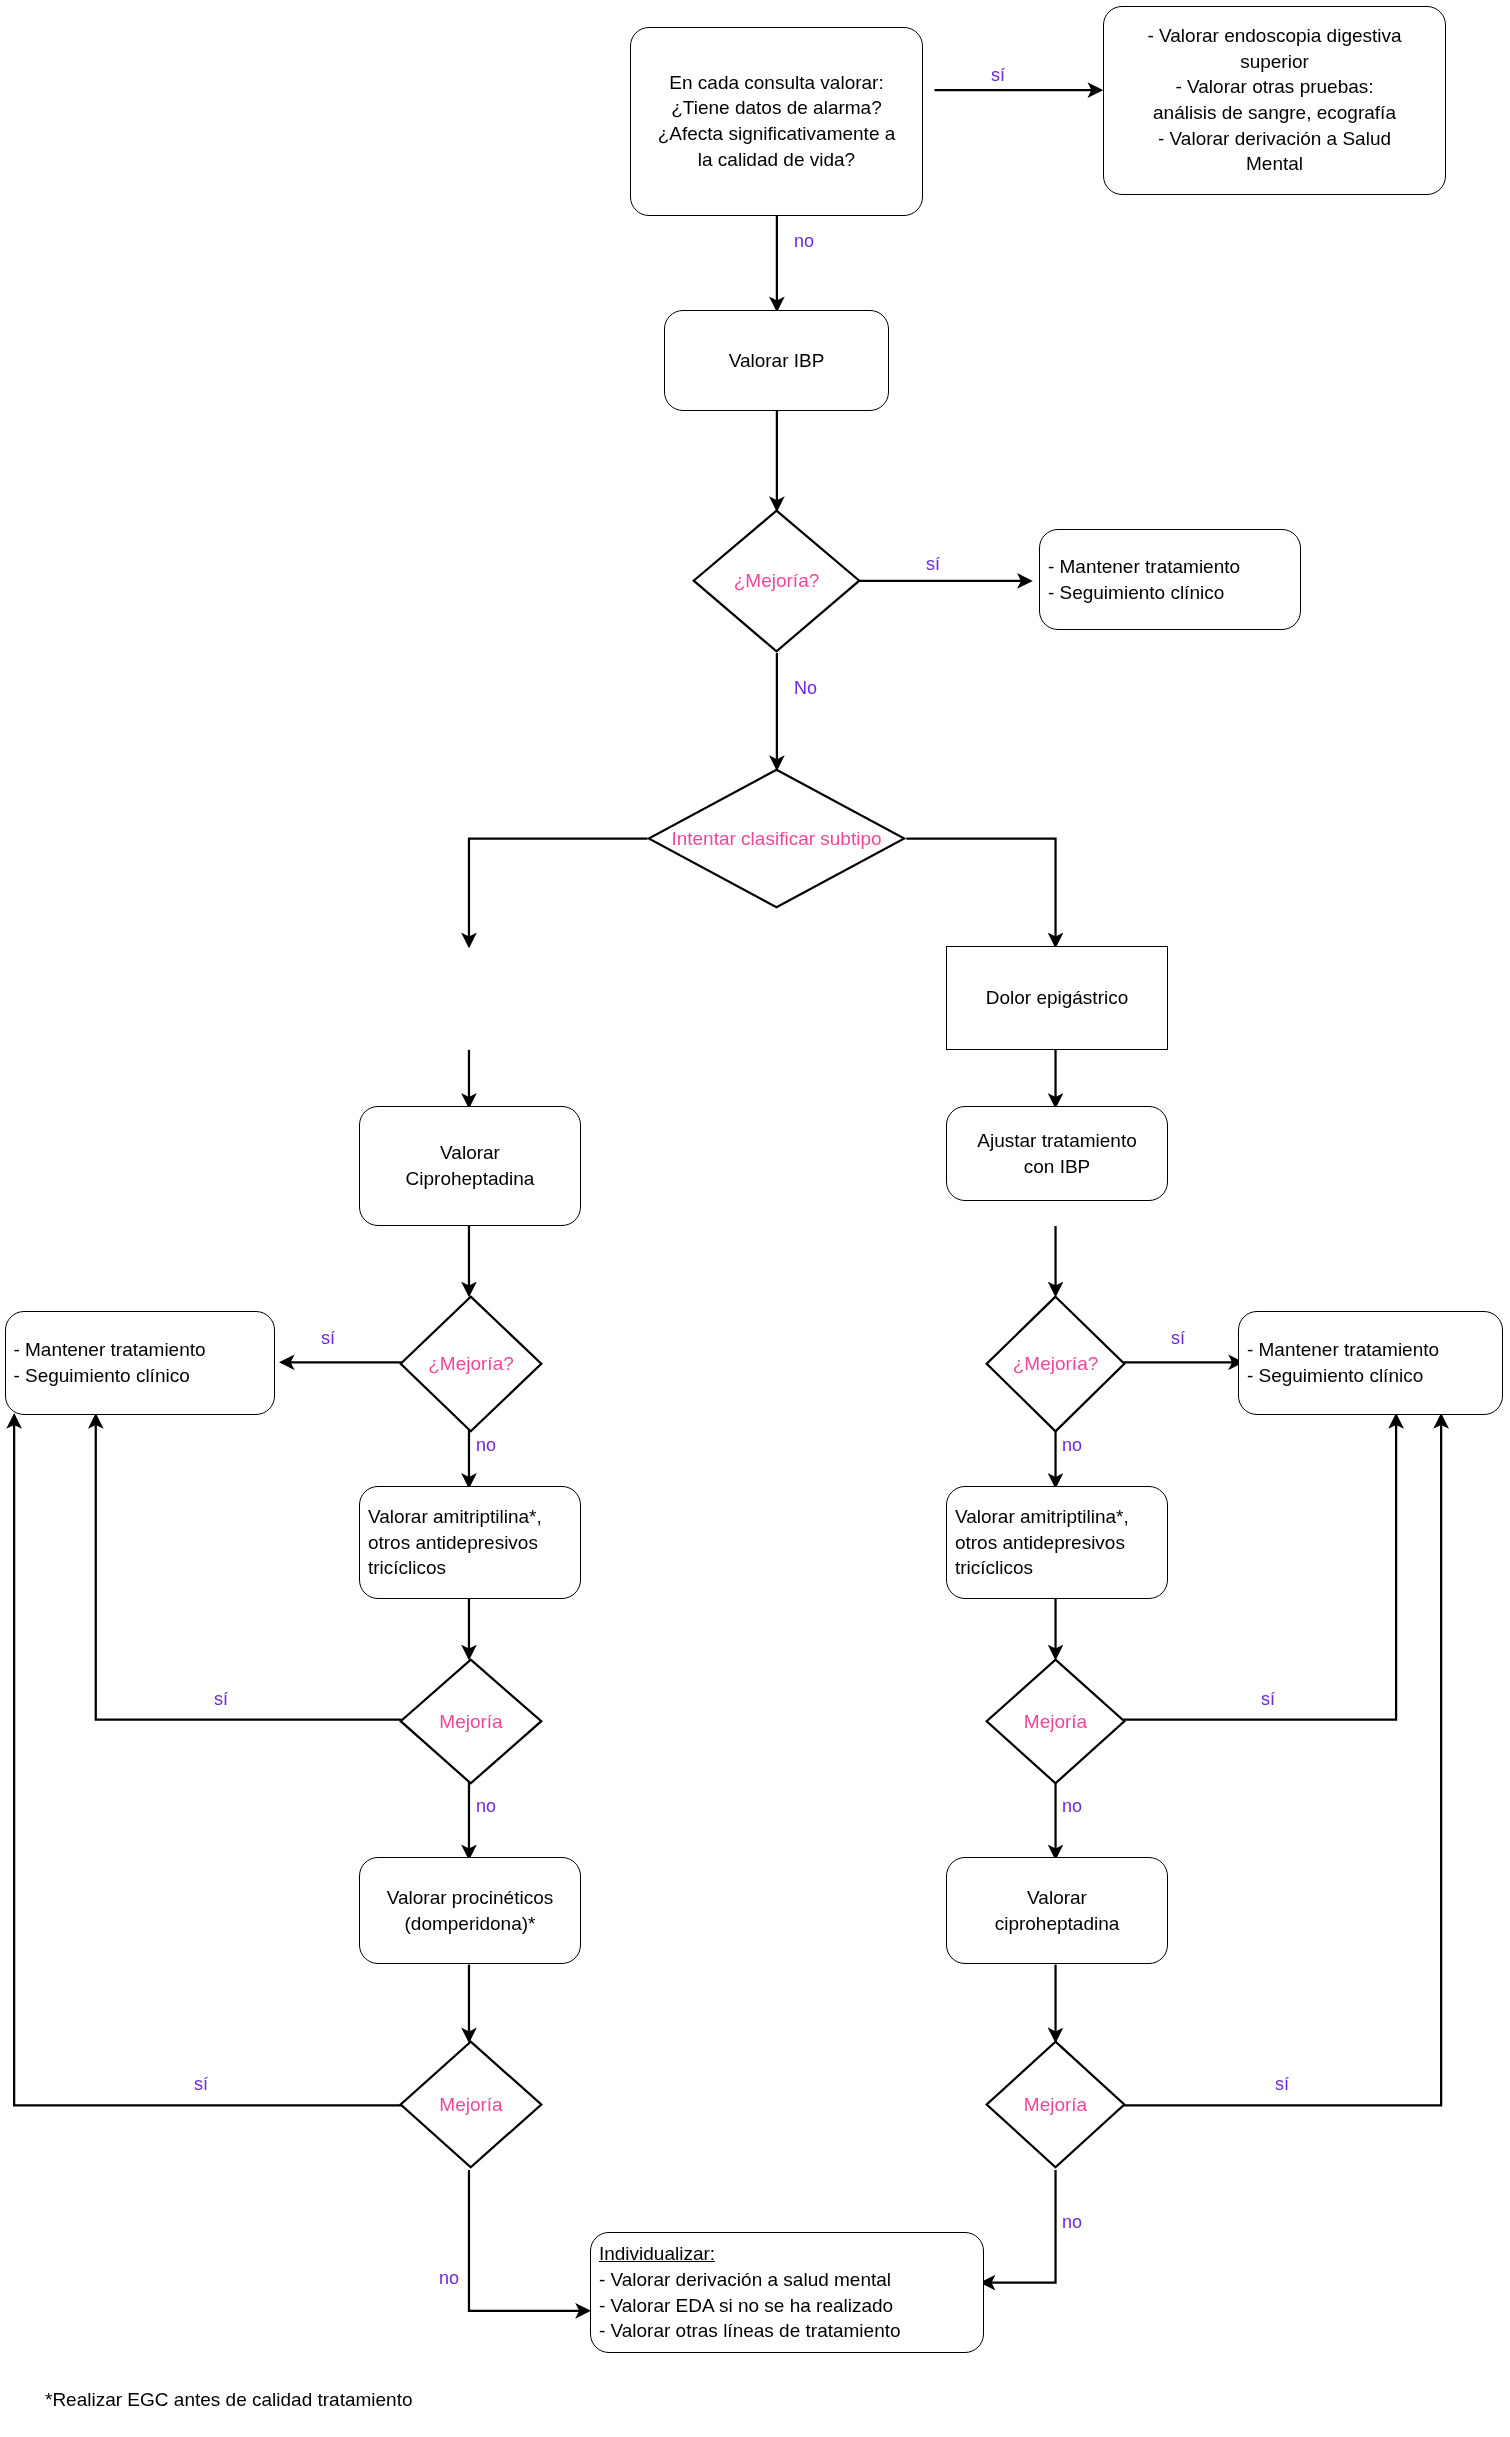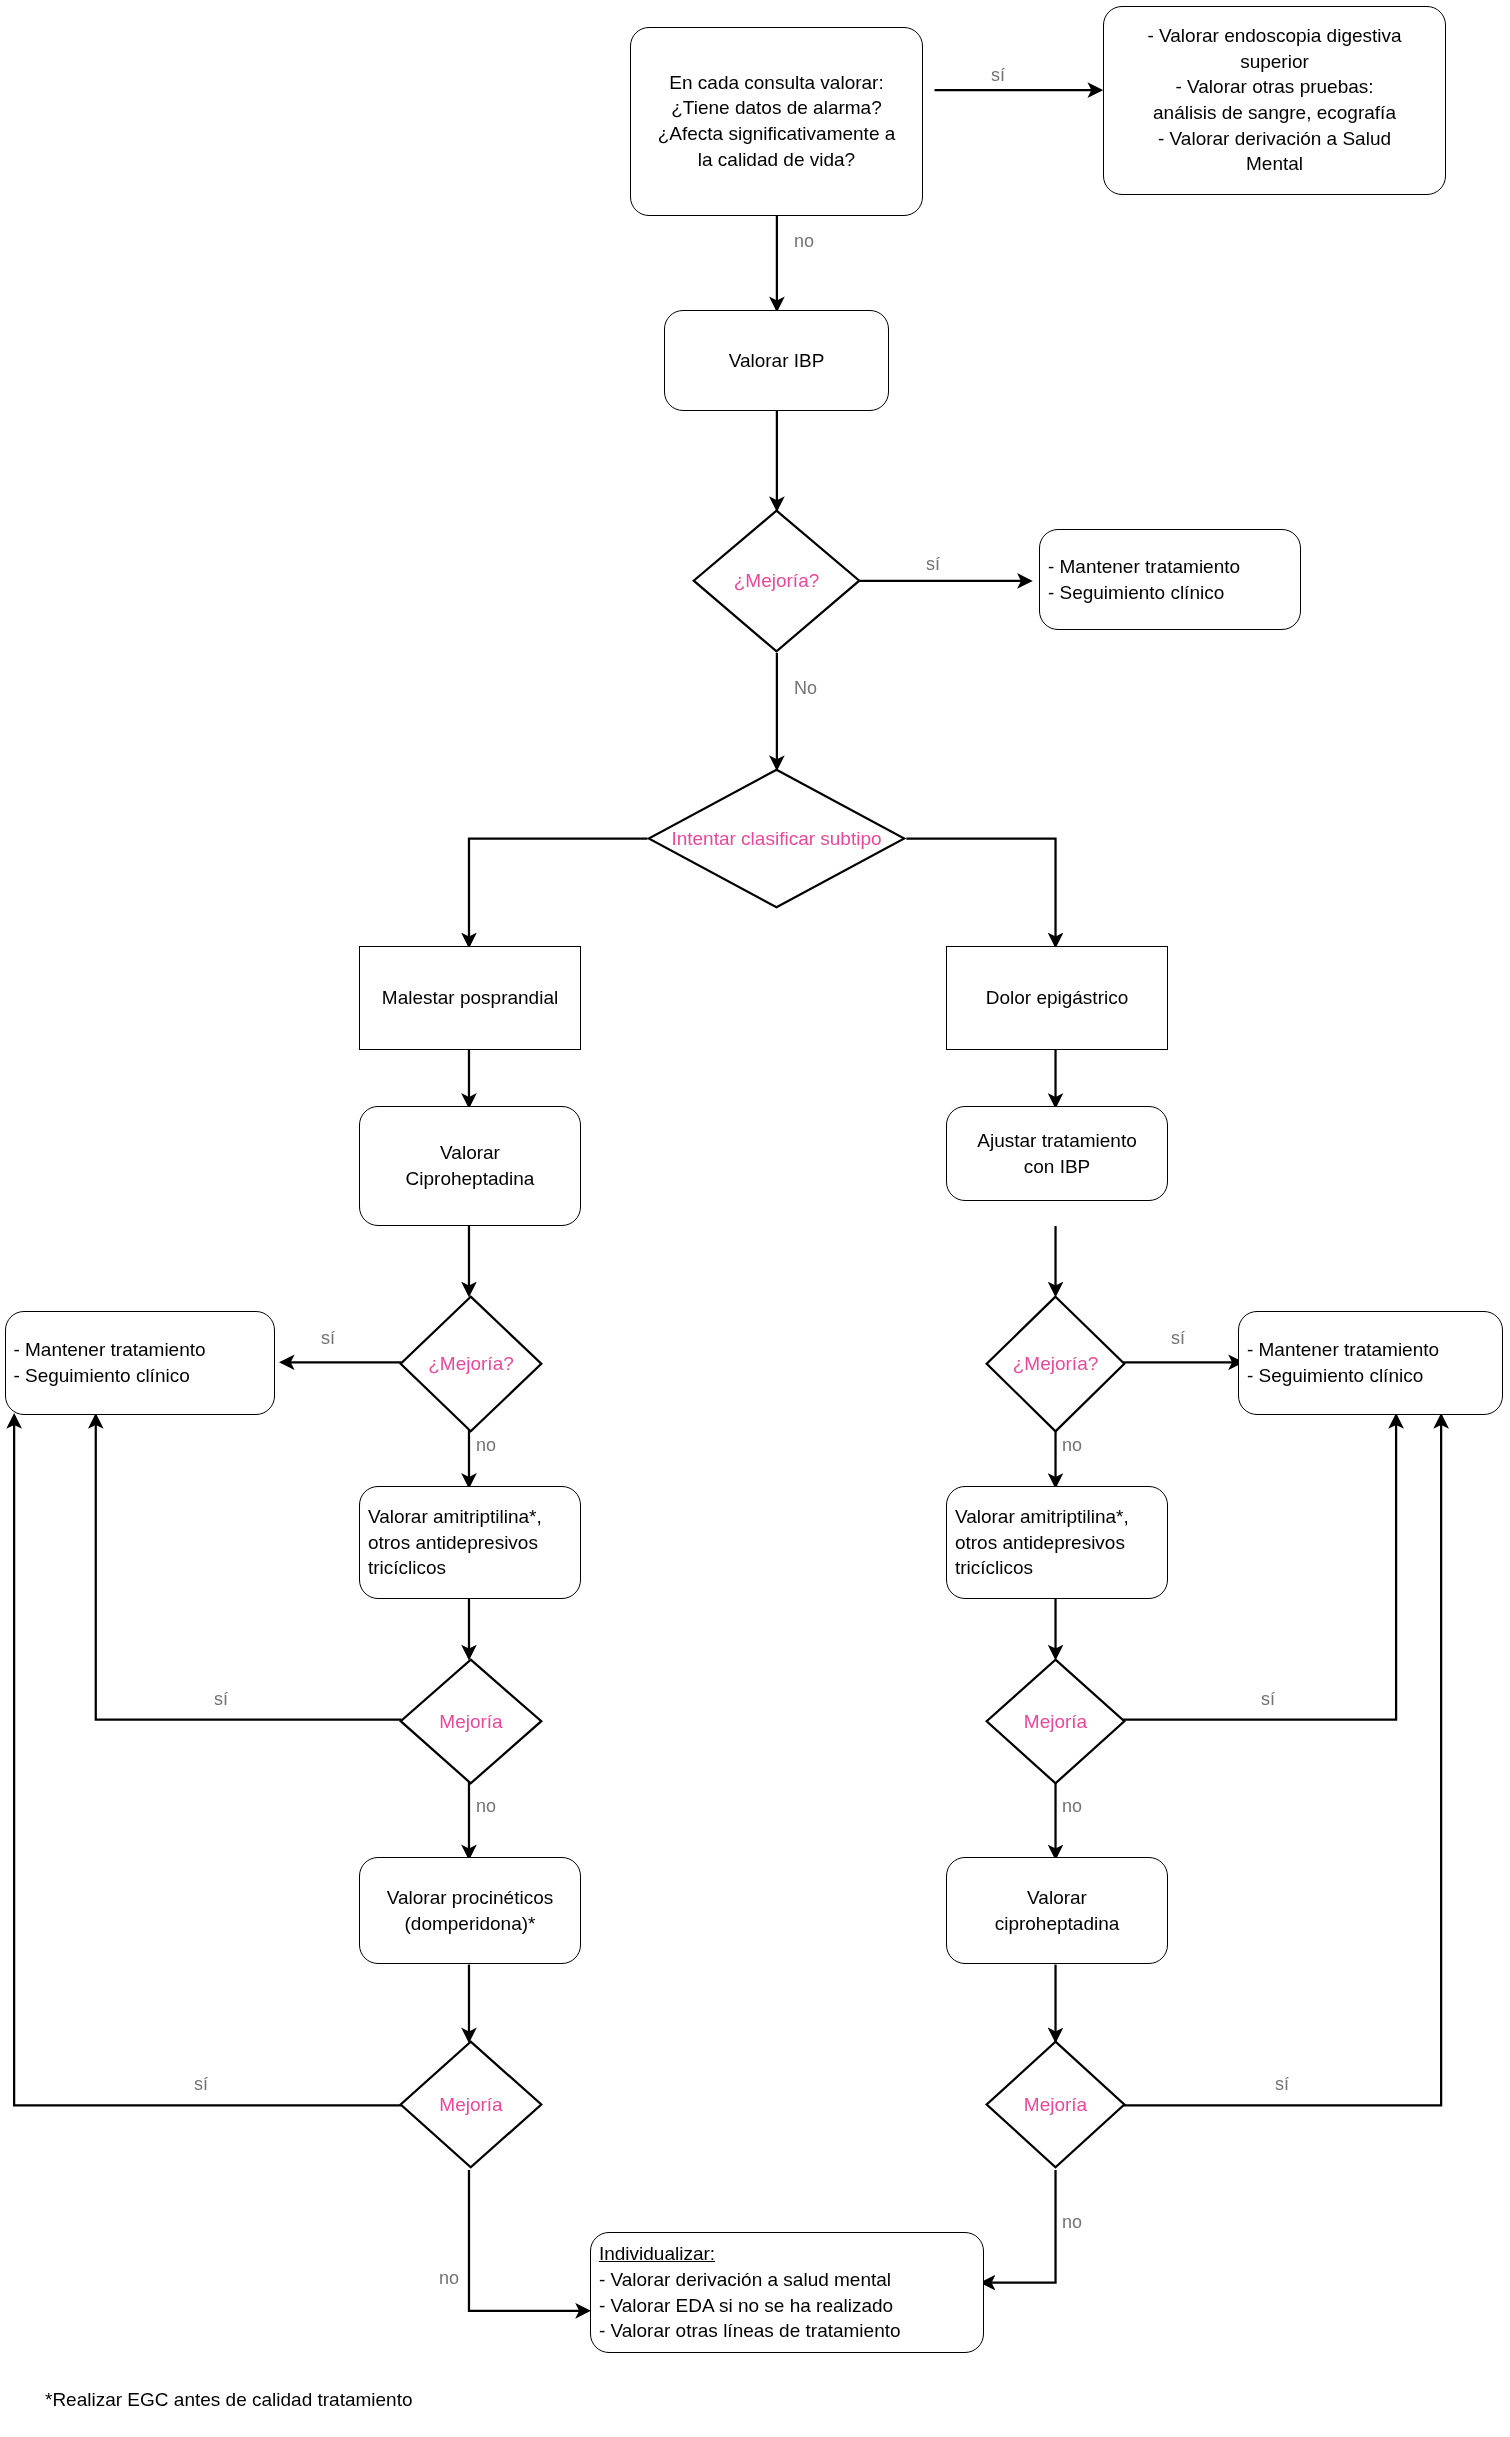--- a/index.html
+++ b/index.html
@@ -15,21 +15,21 @@
   .node .inner{padding:3.4px 7.9px;white-space:pre-line;}
   .node.left-align{justify-content:flex-start;}
   .node.left-align .inner{text-align:left;}
 
   .diamond{position:absolute;}
   .diamond .dshape{position:absolute;left:0;top:0;width:100%;height:100%;}
   .diamond .dlabel{position:absolute;left:0;top:0;width:100%;height:100%;
                    display:flex;align-items:center;justify-content:center;
                    font-size:19px;color:#ec4899;text-align:center;}
 
-  .elabel{position:absolute;font-size:18px;color:#737373;white-space:nowrap;}
+  .elabel{position:absolute;font-size:18px;color:#6d28d9;white-space:nowrap;}
   .footnote{position:absolute;font-size:19px;color:#000000;white-space:nowrap;}
   .uline{text-decoration:underline;}
 </style>
 </head>
 <body>
 
 <div id="canvas">
 
   <svg id="edges" viewBox="0 0 2684 4331" xmlns="http://www.w3.org/2000/svg">
     <defs>
@@ -127,23 +127,20 @@
 - Seguimiento clínico</span>
   </div>
 
   <div class="diamond" style="left:647px;top:768px;width:259px;height:141px;">
     <svg class="dshape" viewBox="0 0 460 250" preserveAspectRatio="none">
       <polygon points="230,3 457,125 230,247 3,125" fill="#ffffff" stroke="#000" stroke-width="4"></polygon>
     </svg>
     <div class="dlabel">Intentar clasificar subtipo</div>
   </div>
 
-  <div class="node sharp" style="left:359px;top:946px;width:222px;height:104px;">
-    <span class="inner">Malestar posprandial</span>
-  </div>
 
   <div class="node sharp" style="left:946px;top:946px;width:222px;height:104px;">
     <span class="inner">Dolor epigástrico</span>
   </div>
 
   <div class="node rounded" style="left:359px;top:1106px;width:222px;height:120px;">
     <span class="inner">Valorar
 Ciproheptadina</span>
   </div>
 

